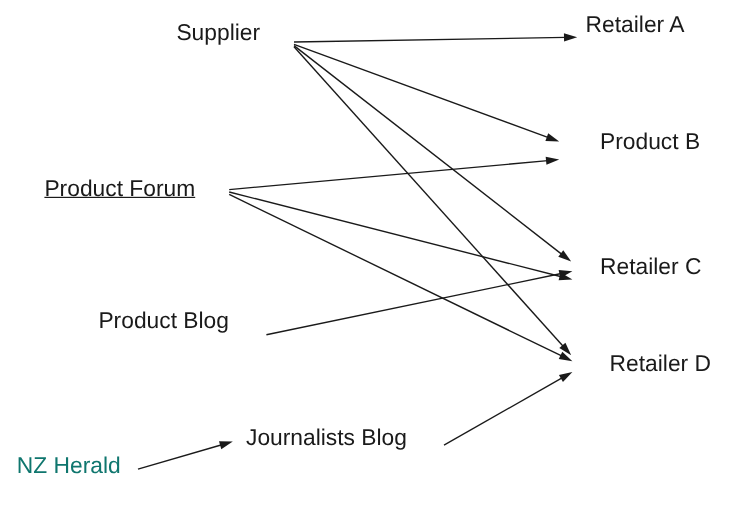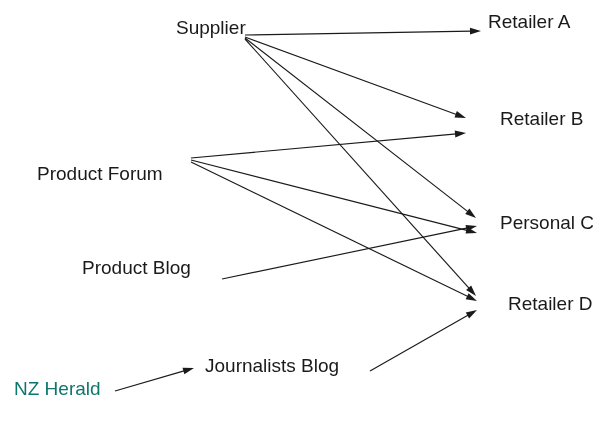--- a/index.html
+++ b/index.html
@@ -96,24 +96,24 @@
         <line class="edge-line" x1="115" y1="391" x2="184.87870793249127" y2="370.6555660449709" stroke="#1a1a1a"></line>
         <polygon class="arrow-head" points="194,368 184.38891703266367,374.33932837096944 182.48809081100032,367.8104035226474" fill="#1a1a1a"></polygon>
       </g>
       <g>
         <line class="edge-line" x1="370" y1="371" x2="468.7469477889918" y2="314.7050110735654" stroke="#1a1a1a"></line>
         <polygon class="arrow-head" points="477,310 469.1277329820034,318.40163150806814 465.75993558197763,312.4941836096623" fill="#1a1a1a"></polygon>
       </g>
     </svg>
 
   <div id="label-layer">
-      <div class="node-label" style="left: 147px; top: 18px; color: rgb(26, 26, 26); margin-left: 29px;">Supplier</div>
-      <div class="node-label" style="left: 37px; top: 164px; color: rgb(26, 26, 26);">Product Forum</div>
+      <div class="node-label" style="left: 147px; top: 18px; color: rgb(26, 26, 26);">Supplier</div>
+      <div class="node-label" style="left: 37px; top: 148px; color: rgb(26, 26, 26); text-decoration: underline;">Product Forum</div>
       <div class="node-label spell-error" style="left: 82px; top: 258px; color: rgb(26, 26, 26);"><span>Product </span><span class="misspelled">Blog</span></div>
       <div class="node-label" style="left: 14px; top: 379px; color: #0f766e;">NZ Herald</div>
       <div class="node-label spell-error" style="left: 205px; top: 356px; color: rgb(26, 26, 26); text-align: right;"><span>Journalists </span><span class="misspelled">Blog</span></div>
       <div class="node-label" style="left: 488px; top: 12px; color: rgb(26, 26, 26);">Retailer A</div>
-      <div class="node-label" style="left: 500px; top: 109px; color: rgb(26, 26, 26);">Retailer B</div>
-      <div class="node-label" style="left: 500px; top: 213px; color: rgb(26, 26, 26);">Personal C</div>
+      <div class="node-label" style="left: 500px; top: 109px; color: rgb(26, 26, 26);">Product B</div>
+      <div class="node-label" style="left: 500px; top: 213px; color: rgb(26, 26, 26);">Retailer C</div>
       <div class="node-label" style="left: 508px; top: 294px; color: rgb(26, 26, 26);">Retailer D</div>
     </div>
 
 </div>
 
 </body></html>

